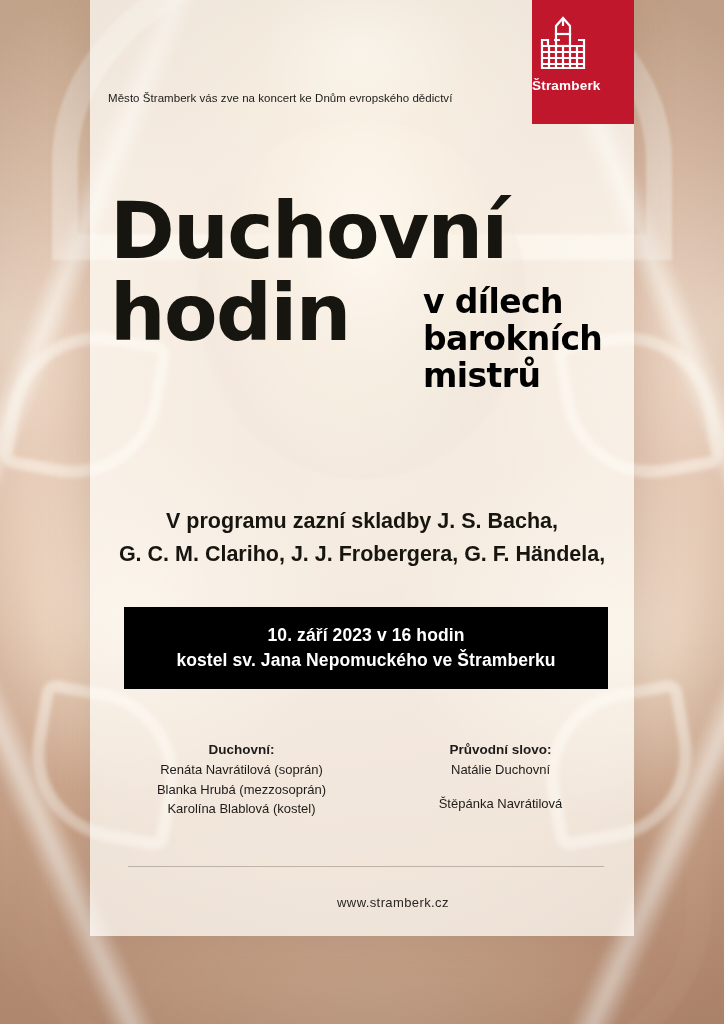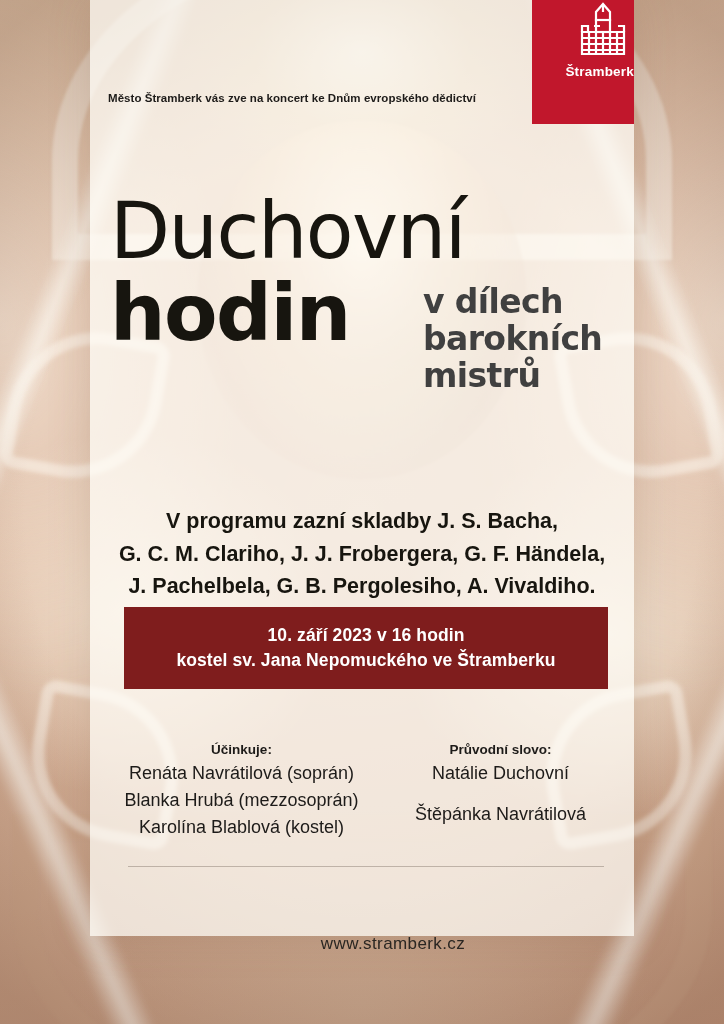--- a/index.html
+++ b/index.html
@@ -112,54 +112,55 @@
   .logo {
     position: absolute;
     right: 90px;
     top: 0;
     width: 102px;
     height: 124px;
     background: #c1172c;
     color: #fff;
     display: flex;
     flex-direction: column;
-    align-items: flex-end;
+    align-items: flex-start;
     justify-content: flex-start;
+    padding-top: 14px;
   }
   .logo svg { display: block; }
   .logo-text {
     font-size: 13.5px;
     font-weight: bold;
     letter-spacing: .2px;
     margin-top: 6px;
   }
 
   
   .kicker {
     position: absolute;
     left: 108px;
     top: 92px;
     width: 430px;
     font-size: 11.5px;
-    font-weight: bold;
+    font-weight: normal;
     color: #1d1b19;
     letter-spacing: .05px;
   }
 
   
   .headline {
     position: absolute;
     left: 110px;
     top: 196px;
     width: 520px;
   }
   .h-line1 {
     font-family: "DejaVu Sans", sans-serif;
     font-size: 78px;
-    font-weight: normal;
+    font-weight: bold;
     line-height: .92;
     color: #17150f;
     letter-spacing: -1.5px;
   }
   .h-line2 {
     font-family: "DejaVu Sans", sans-serif;
     font-size: 78px;
     font-weight: bold;
     line-height: .95;
     color: #17150f;
@@ -167,21 +168,21 @@
     margin-top: 8px;
   }
   .h-sub {
     position: absolute;
     left: 313px;
     top: 88px;
     font-family: "DejaVu Sans", sans-serif;
     font-size: 33px;
     font-weight: bold;
     line-height: 1.12;
-    color: #404040;
+    color: #000000;
     letter-spacing: -.6px;
   }
 
   
   .program {
     position: absolute;
     left: 90px;
     top: 505px;
     width: 544px;
     text-align: center;
@@ -191,21 +192,21 @@
     line-height: 1.52;
   }
 
   
   .redbox {
     position: absolute;
     left: 124px;
     top: 607px;
     width: 484px;
     height: 82px;
-    background: #7f1d1d;
+    background: #000000;
     color: #fff;
     display: flex;
     flex-direction: column;
     align-items: center;
     justify-content: center;
     gap: 4px;
   }
   .redbox div {
     font-size: 17.5px;
     font-weight: bold;
@@ -223,44 +224,43 @@
     color: #1d1b19;
   }
   .col-left { width: 235px; text-align: center; }
   .col-right { width: 215px; text-align: center; }
   .cred-head {
     font-size: 13.5px;
     font-weight: bold;
     margin-bottom: 3px;
   }
   .cred-line {
-    font-size: 18px;
+    font-size: 13px;
     line-height: 1.5;
   }
   .gap { height: 14px; }
 
   
   .hr {
     position: absolute;
     left: 128px;
     top: 866px;
     width: 476px;
     height: 1px;
     background: rgba(60,45,35,.28);
   }
   .web {
     position: absolute;
     left: 90px;
     top: 895px;
     width: 606px;
     text-align: center;
-    font-size: 17px;
+    font-size: 13px;
     color: #2a2622;
     letter-spacing: .4px;
-    margin-top: 39px;
   }
 </style>
 </head>
 <body>
 
 <div class="poster">
 
   <div class="bg">
     <div class="bg-vault-l"></div>
     <div class="bg-vault-r"></div>
@@ -305,31 +305,30 @@
     <div class="h-sub">
       <div>v dílech</div>
       <div>barokních</div>
       <div>mistrů</div>
     </div>
   </div>
 
   <div class="program">
     <div>V programu zazní skladby J. S. Bacha,</div>
     <div>G. C. M. Clariho, J. J. Frobergera, G. F. Händela,</div>
-    <div>J. Pachelbela, G. B. Pergolesiho, A. Vivaldiho.</div>
   </div>
 
   <div class="redbox">
     <div>10. září 2023 v 16 hodin</div>
     <div>kostel sv. Jana Nepomuckého ve Štramberku</div>
   </div>
 
   <div class="credits">
     <div class="col-left">
-      <div class="cred-head">Účinkuje:</div>
+      <div class="cred-head">Duchovní:</div>
       <div class="cred-line">Renáta Navrátilová (soprán)</div>
       <div class="cred-line">Blanka Hrubá (mezzosoprán)</div>
       <div class="cred-line">Karolína Blablová (kostel)</div>
     </div>
     <div class="col-right">
       <div class="cred-head">Průvodní slovo:</div>
       <div class="cred-line">Natálie Duchovní</div>
       <div class="gap"></div>
       <div class="cred-line">Štěpánka Navrátilová</div>
     </div>

